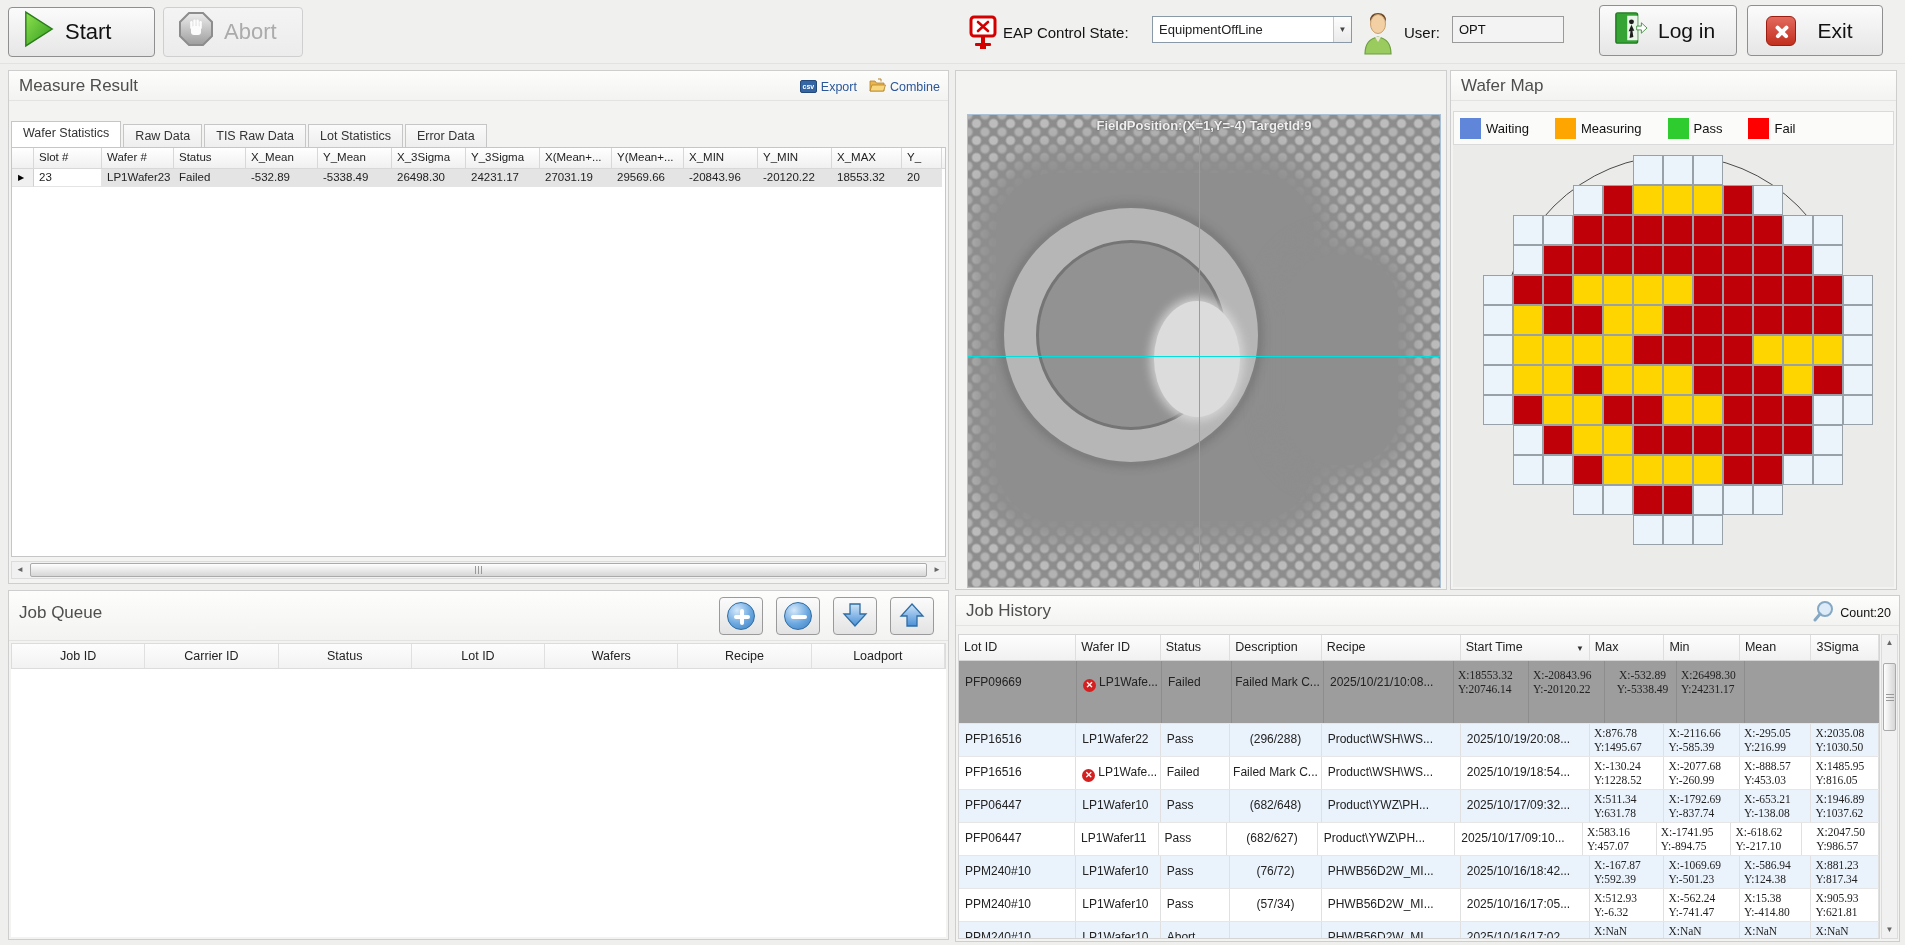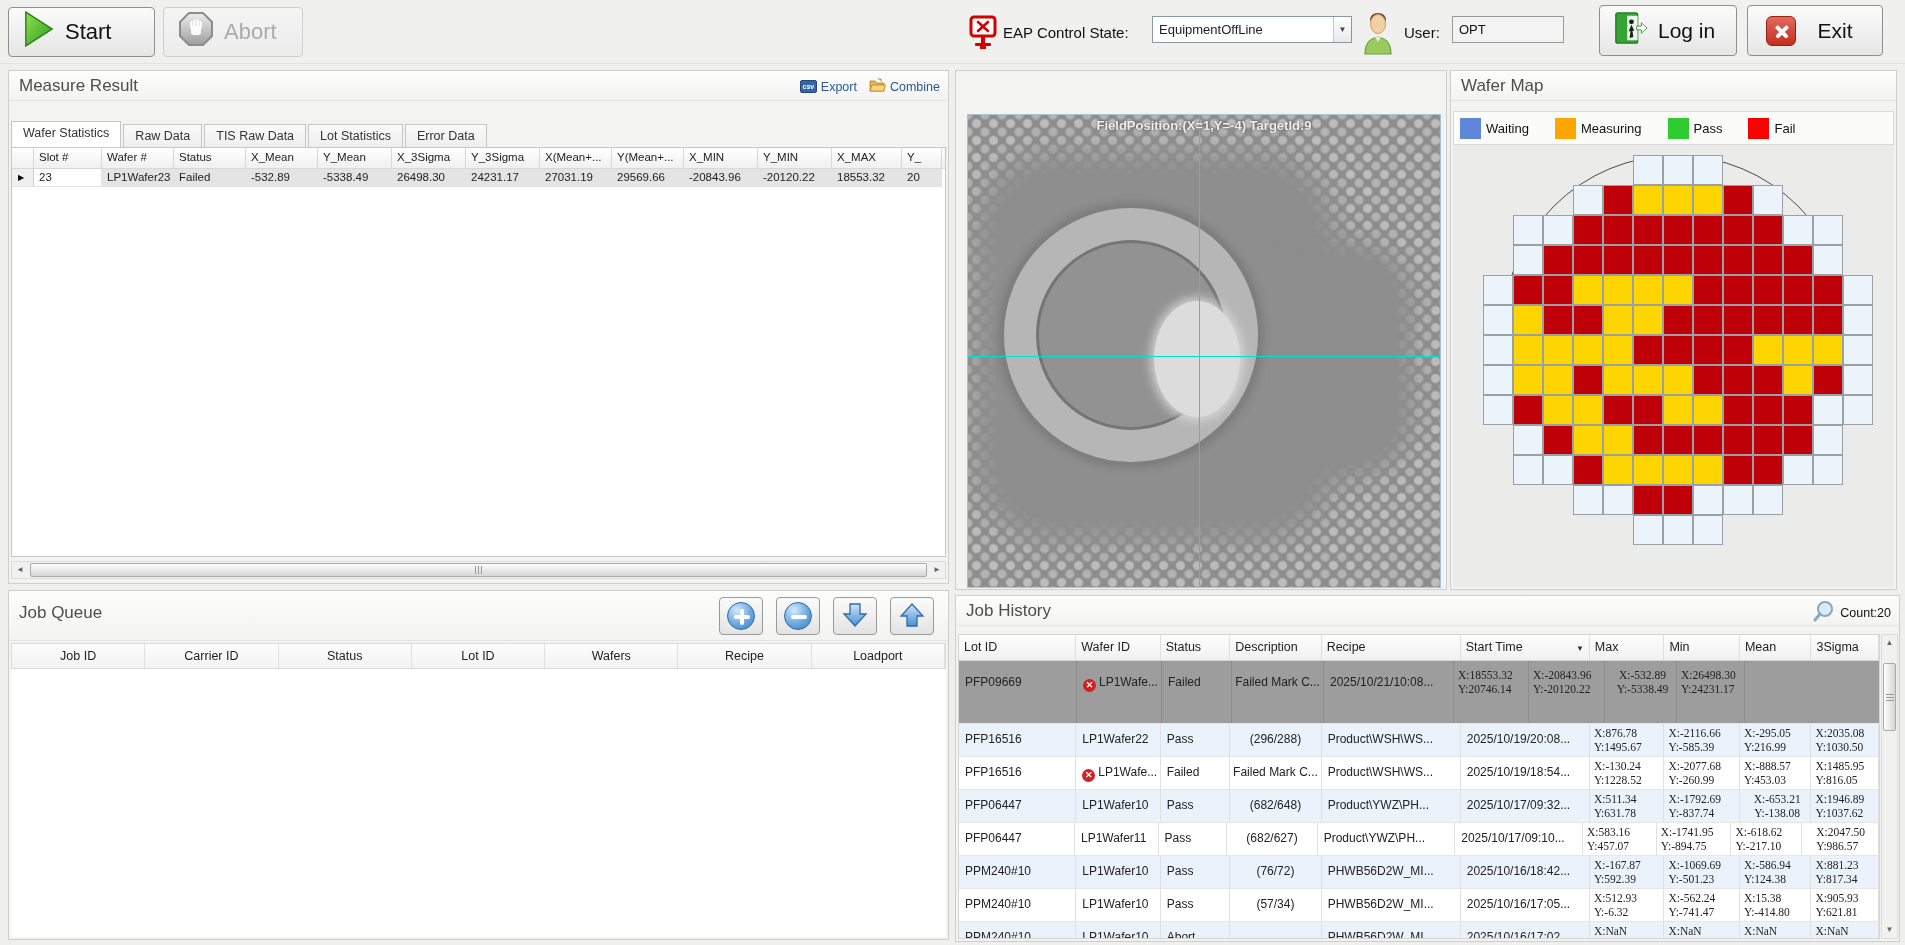--- a/index.html
+++ b/index.html
@@ -581,21 +581,21 @@
         </div>
         <div class="jh-row alt">
           <div class="jh-c" style="width: 118px;">PFP06447</div>
           <div class="jh-c" style="width: 85px;">LP1Wafer10</div>
           <div class="jh-c" style="width: 70px;">Pass</div>
           <div class="jh-c desc" style="width: 92px;">(682/648)</div>
           <div class="jh-c" style="width: 140px;">Product\YWZ\PH...</div>
           <div class="jh-c" style="width: 130px;">2025/10/17/09:32...</div>
           <div class="jh-c jh-num" style="width: 75px;">X:511.34<br>Y:631.78</div>
           <div class="jh-c jh-num" style="width: 76px;">X:-1792.69<br>Y:-837.74</div>
-          <div class="jh-c jh-num" style="width: 72px; text-align: center;">X:-653.21<br>Y:-138.08</div>
+          <div class="jh-c jh-num" style="width: 72px;">X:-653.21<br>Y:-138.08</div>
           <div class="jh-c jh-num" style="width: 68px;">X:1946.89<br>Y:1037.62</div>
         </div>
         <div class="jh-row">
           <div class="jh-c" style="width: 118px;">PFP06447</div>
           <div class="jh-c" style="width: 85px;">LP1Wafer11</div>
           <div class="jh-c" style="width: 70px;">Pass</div>
           <div class="jh-c desc" style="width: 92px;">(682/627)</div>
           <div class="jh-c" style="width: 140px;">Product\YWZ\PH...</div>
           <div class="jh-c" style="width: 130px;">2025/10/17/09:10...</div>
           <div class="jh-c jh-num" style="width: 75px;">X:583.16<br>Y:457.07</div>

